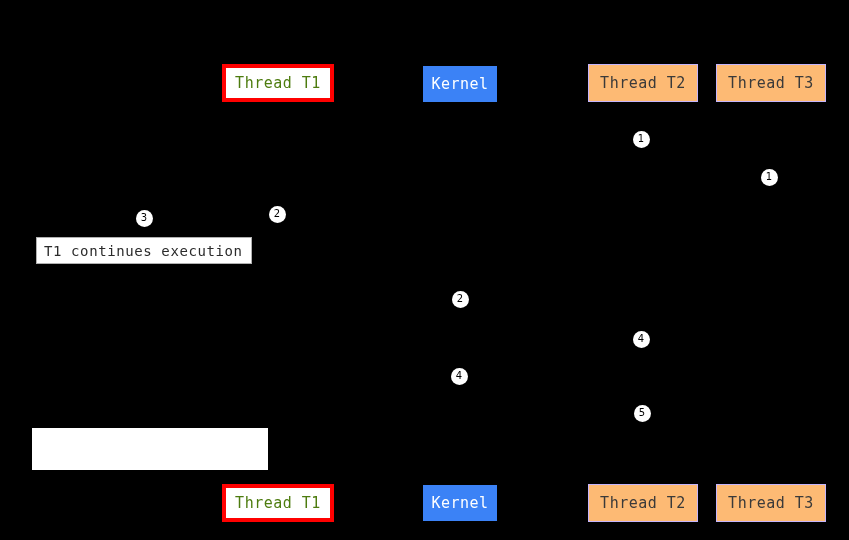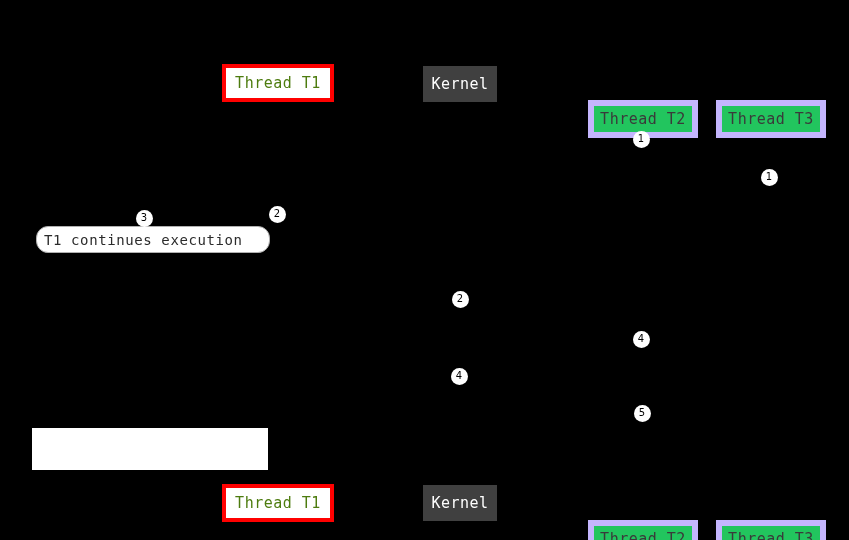--- a/index.html
+++ b/index.html
@@ -34,27 +34,26 @@
     font-size: 15px;
     letter-spacing: 0.5px;
     white-space: nowrap;
   }
   .participant.outlined-red {
     background: #ffffff;
     border: 4px solid #ff0000;
     color: #4d7c0f;
   }
   .participant.outlined-blue {
-    background: #22c55e;
-    border: 6px solid #c4b5fd;
+    background: #fdba74;
+    border: 1px solid #c4b5fd;
     color: #3a3a3a;
-    margin-top: 36px;
   }
   .participant.filled-blue {
-    background: #404040;
+    background: #3b82f6;
     border: 0;
     color: #ffffff;
   }
 
   
   .note {
     position: absolute;
     box-sizing: border-box;
     background: #ffffff;
     border: 1px solid #b0b0b0;
@@ -109,21 +108,21 @@
     </div>
 
   <div id="participants-bottom">
       <div class="participant outlined-red" style="left: 222px; top: 484px; width: 112px; height: 38px;">Thread T1</div>
       <div class="participant filled-blue" style="left: 423px; top: 485px; width: 74px; height: 36px;">Kernel</div>
       <div class="participant outlined-blue" style="left: 588px; top: 484px; width: 110px; height: 38px;">Thread T2</div>
       <div class="participant outlined-blue" style="left: 716px; top: 484px; width: 110px; height: 38px;">Thread T3</div>
     </div>
 
   <div id="notes">
-      <div class="note" style="left: 36px; top: 226px; width: 234px; height: 27px; border-radius: 12px;">T1 continues execution</div>
+      <div class="note" style="left: 36px; top: 237px; width: 216px; height: 27px;">T1 continues execution</div>
       <div class="note blank" style="left: 32px; top: 428px; width: 236px; height: 42px;"></div>
     </div>
 
   <div id="markers">
       <div class="step-marker" style="left: 632.5px; top: 130.5px;">1</div>
       <div class="step-marker" style="left: 760.5px; top: 168.5px;">1</div>
       <div class="step-marker" style="left: 135.5px; top: 209.5px;">3</div>
       <div class="step-marker" style="left: 268.5px; top: 205.5px;">2</div>
       <div class="step-marker" style="left: 451.5px; top: 290.5px;">2</div>
       <div class="step-marker" style="left: 632.5px; top: 330.5px;">4</div>

